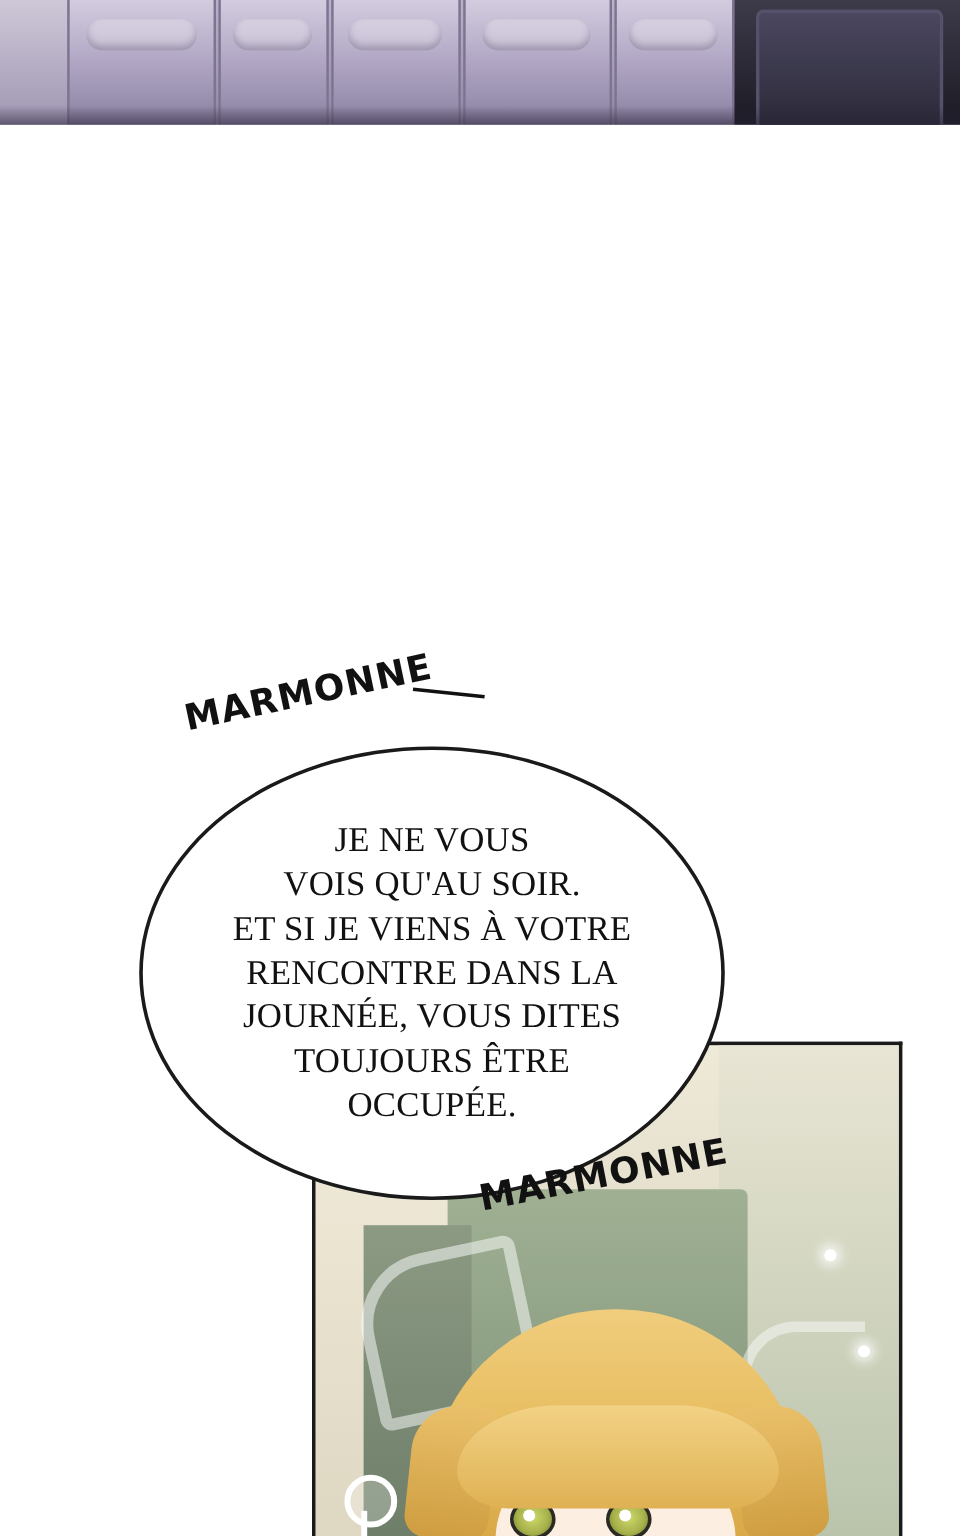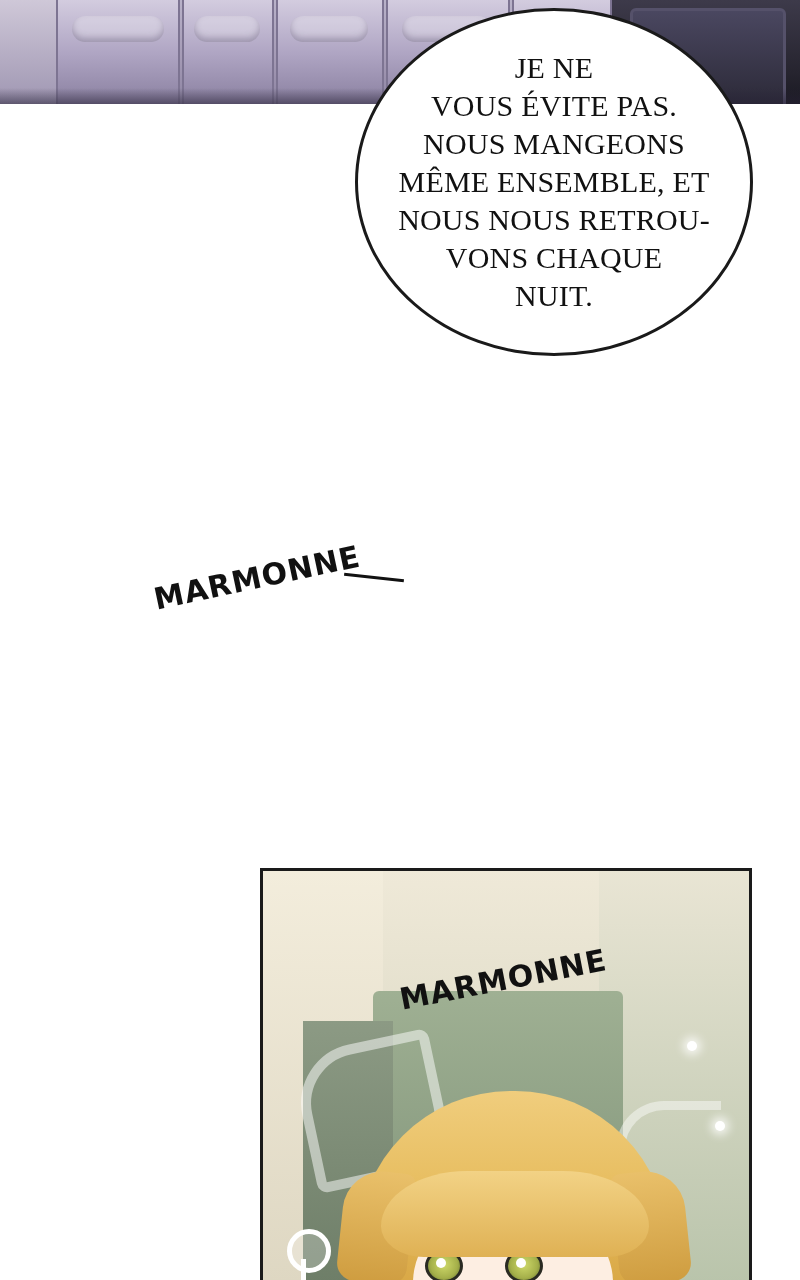--- a/index.html
+++ b/index.html
@@ -349,28 +349,28 @@
 
     <div class="hair"></div>
     <div class="hair-strand-l"></div>
     <div class="hair-strand-r"></div>
     <div class="face"></div>
     <div class="eye eye-l"></div>
     <div class="eye eye-r"></div>
     <div class="bangs"></div>
   </div>
 
-  <div class="bubble" id="bubble-1">
-    <div class="bubble-text">JE NE
-VOUS ÉVITE PAS.
-NOUS MANGEONS
-MÊME ENSEMBLE, ET
-NOUS NOUS RETROU-
-VONS CHAQUE
-NUIT.</div>
+
+  <div class="bubble" id="bubble-2">
+    <div class="bubble-text">JE NE VOUS
+VOIS QU'AU SOIR.
+ET SI JE VIENS À VOTRE
+RENCONTRE DANS LA
+JOURNÉE, VOUS DITES
+TOUJOURS ÊTRE
+OCCUPÉE.</div>
   </div>
-
 
   <div class="sfx" id="sfx-1">MARMONNE</div>
   <div class="sfx-line" id="sfx-line-1"></div>
   <div class="sfx" id="sfx-2">MARMONNE</div>
 
 </div>
 
 </body></html>

